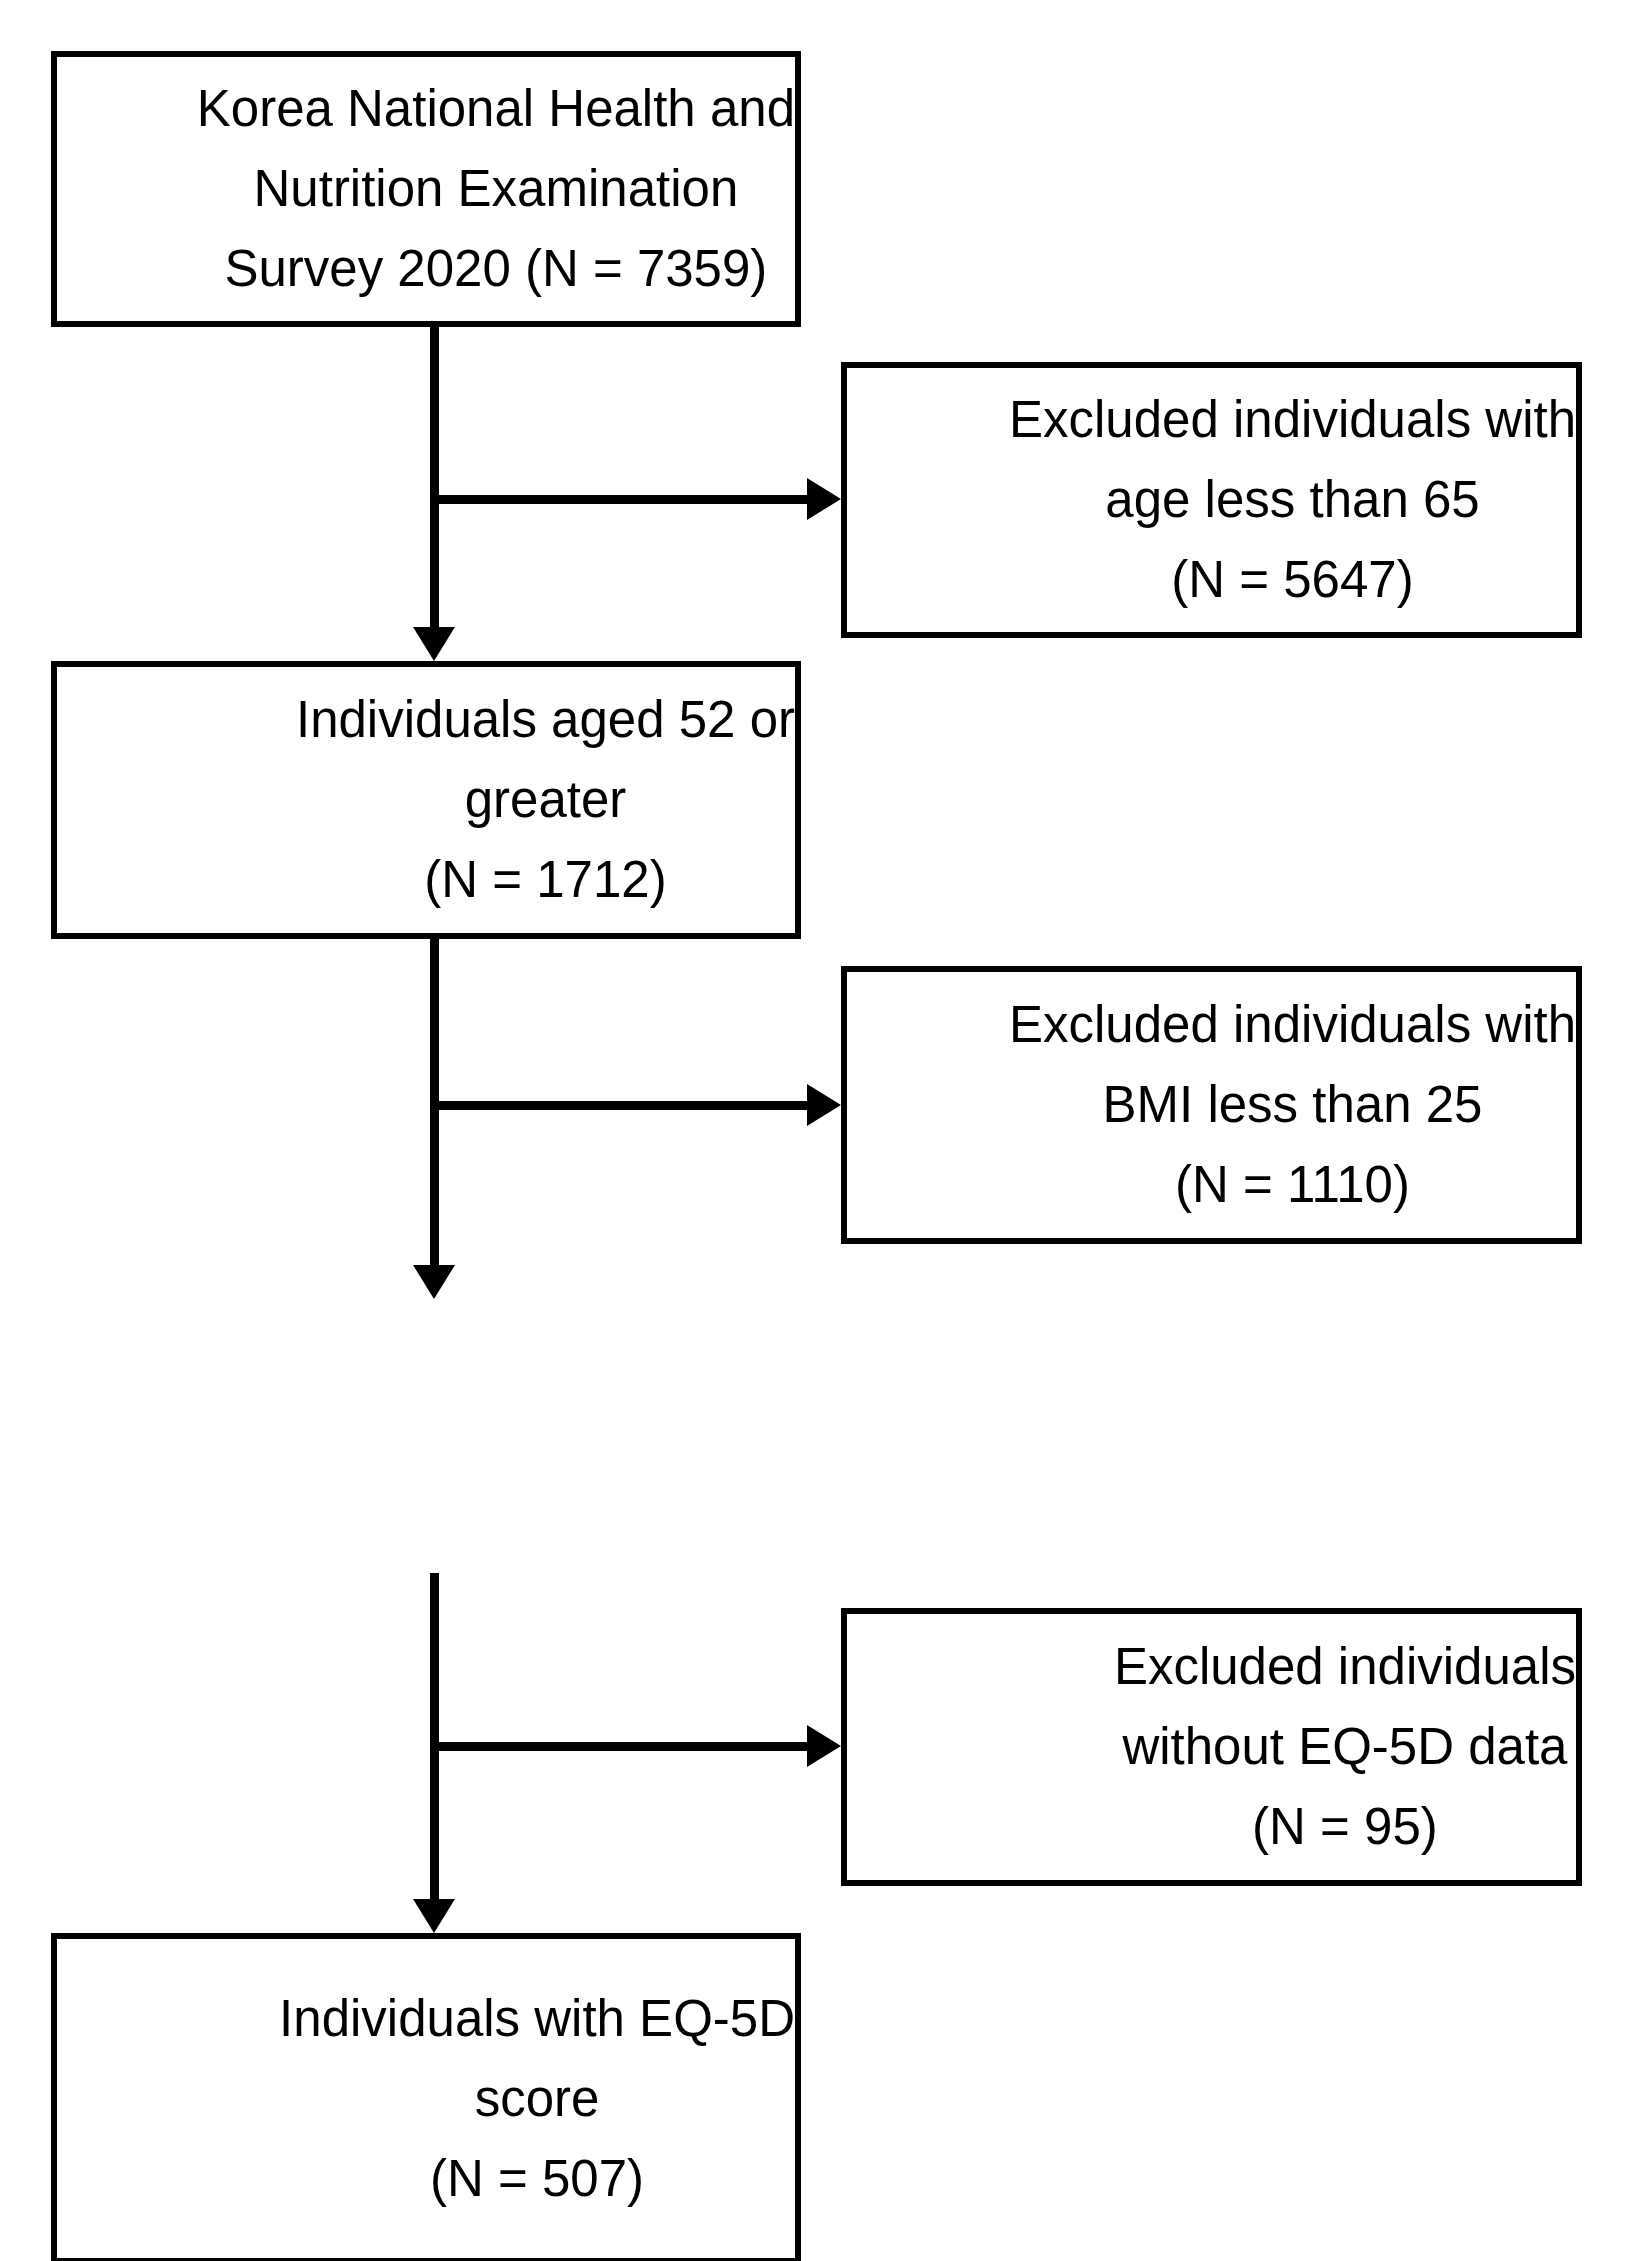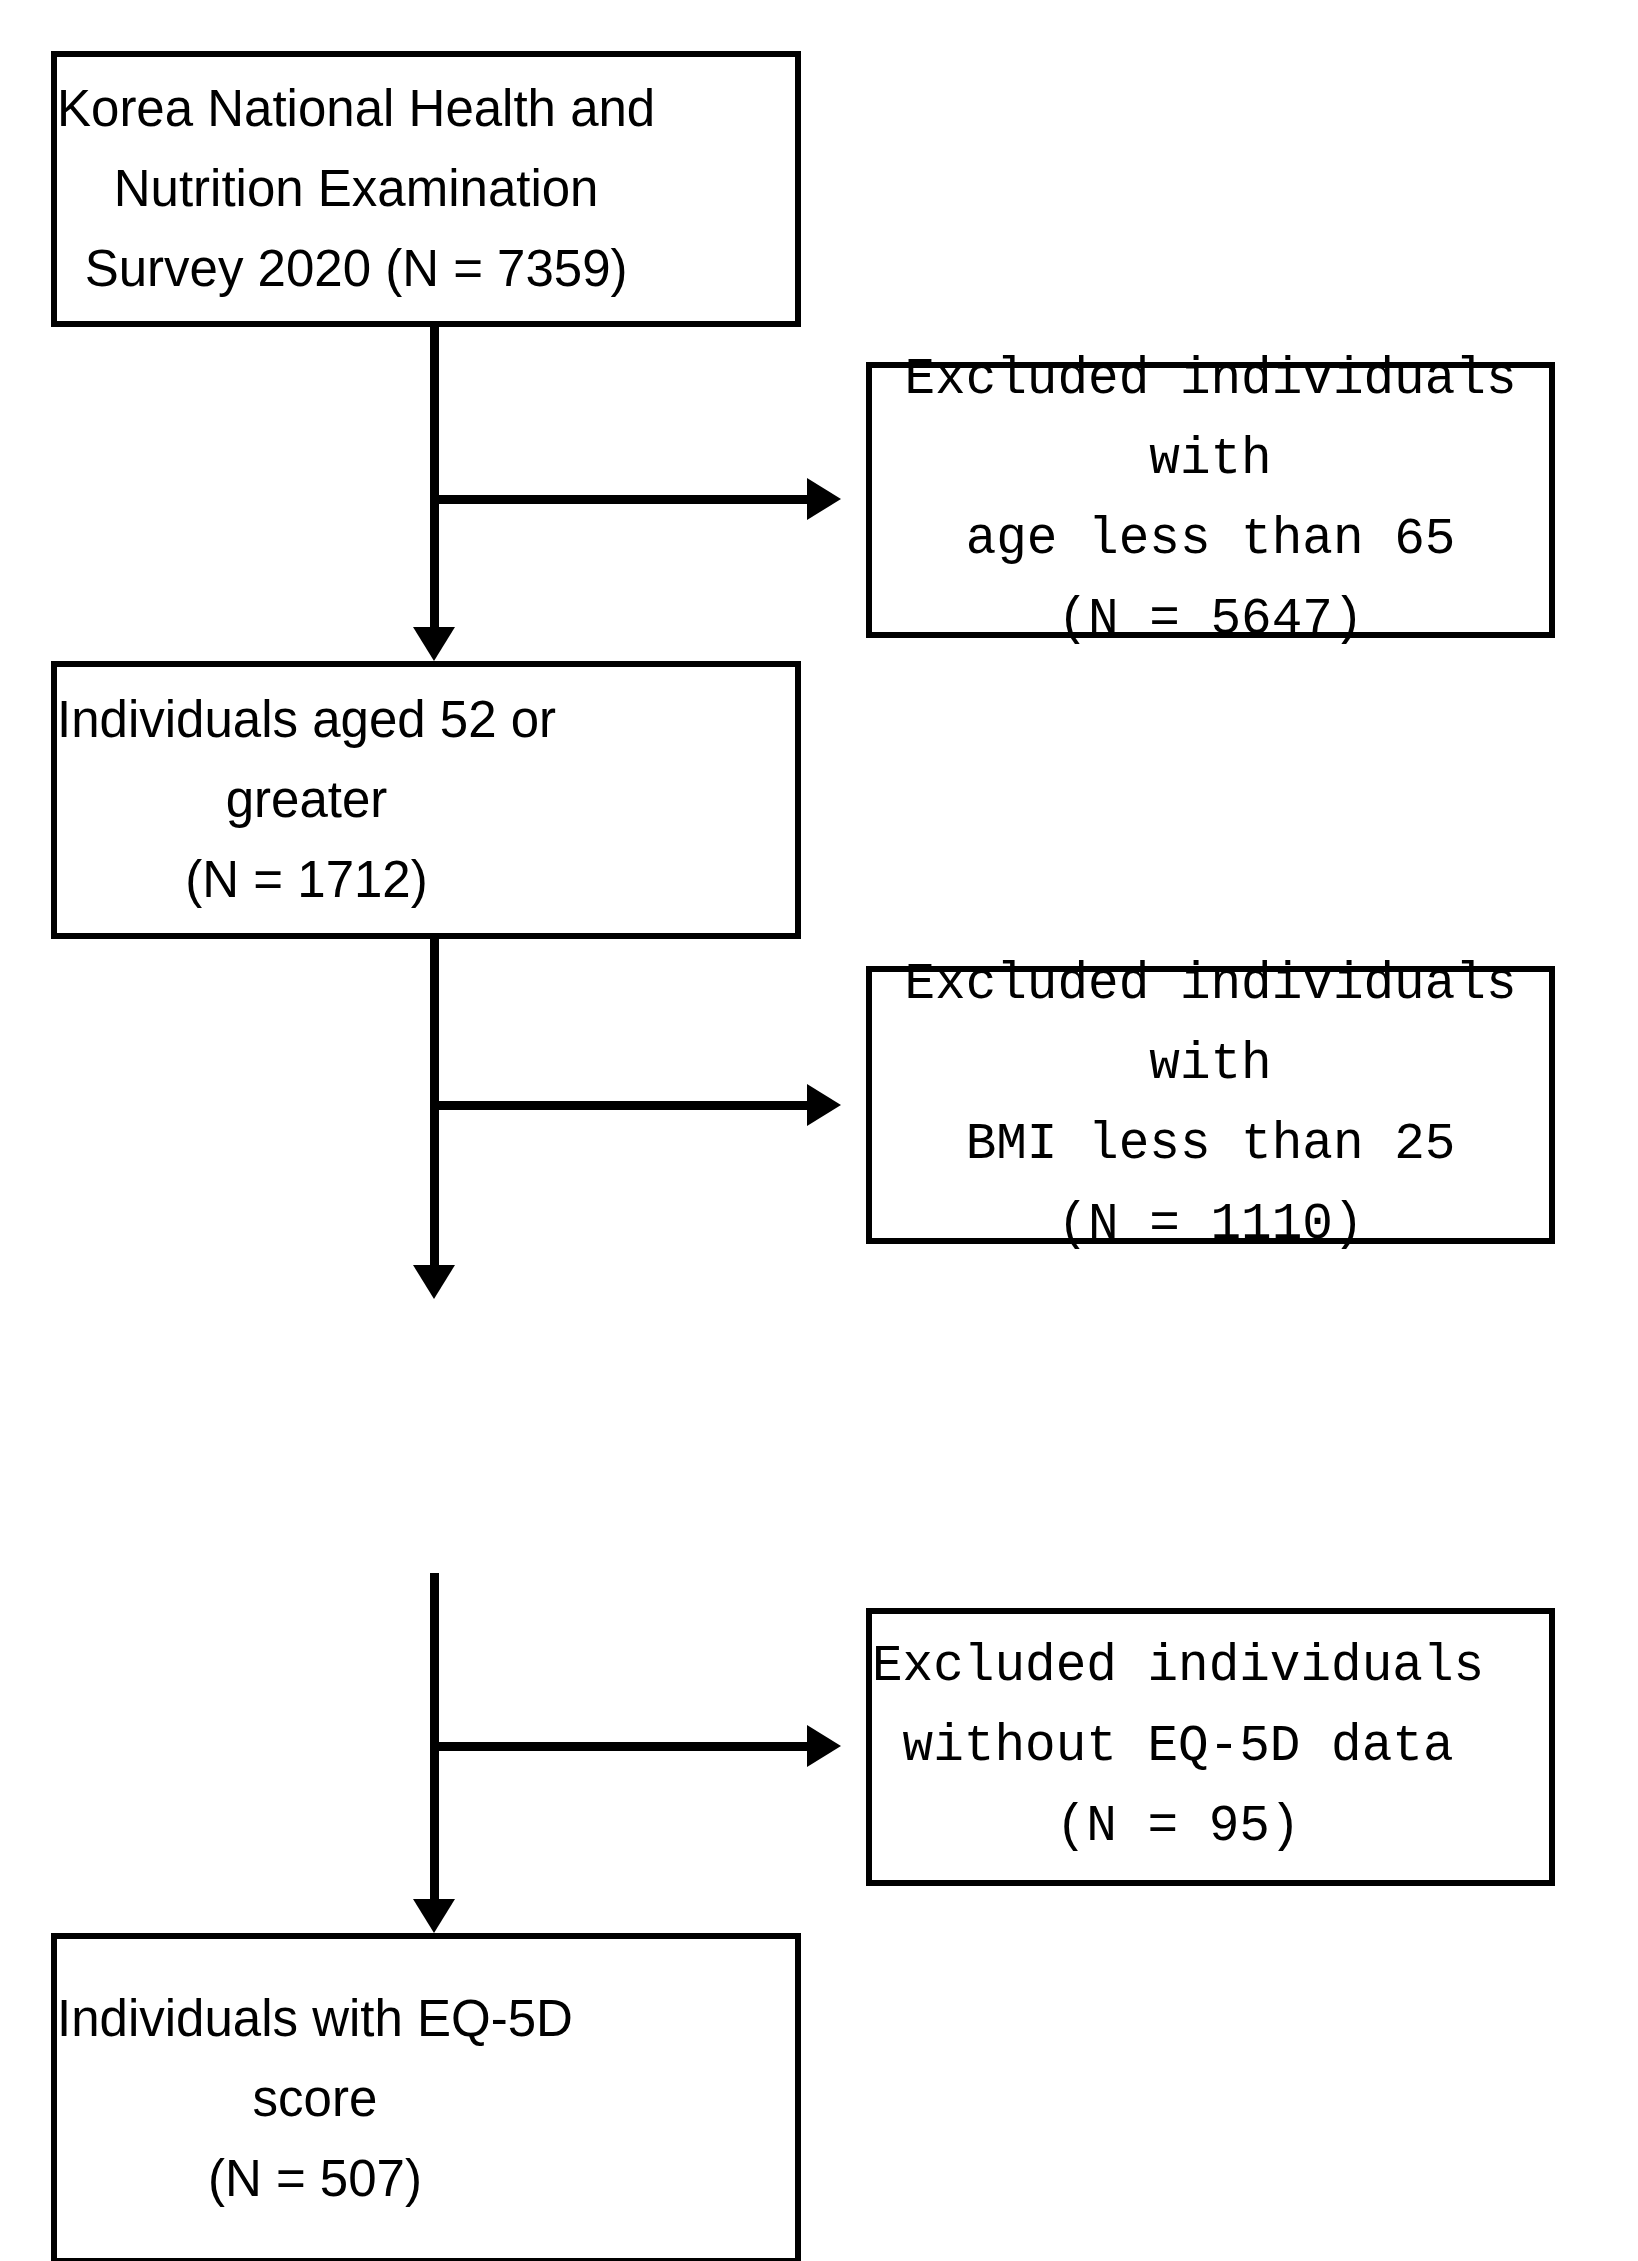--- a/index.html
+++ b/index.html
@@ -14,32 +14,31 @@
     background: #ffffff;
     font-family: "Liberation Sans", sans-serif;
     color: #000000;
   }
   .box {
     position: absolute;
     border: 6.4px solid #000000;
     background: #ffffff;
     display: flex;
     align-items: center;
-    justify-content: flex-start;
+    justify-content: flex-end;
     box-sizing: border-box;
     text-align: center;
   }
   .box-main {
     left: 51px;
     width: 750px;
   }
   .box-excluded {
-    left: 866px;
-    width: 689px;
-    font-family: Liberation Mono, monospace;
+    left: 841px;
+    width: 741px;
   }
   .box-text {
     white-space: pre-line;
     font-size: 51px;
     line-height: 80px;
     color: #000000;
   }
   .vline {
     position: absolute;
     width: 9.2px;

